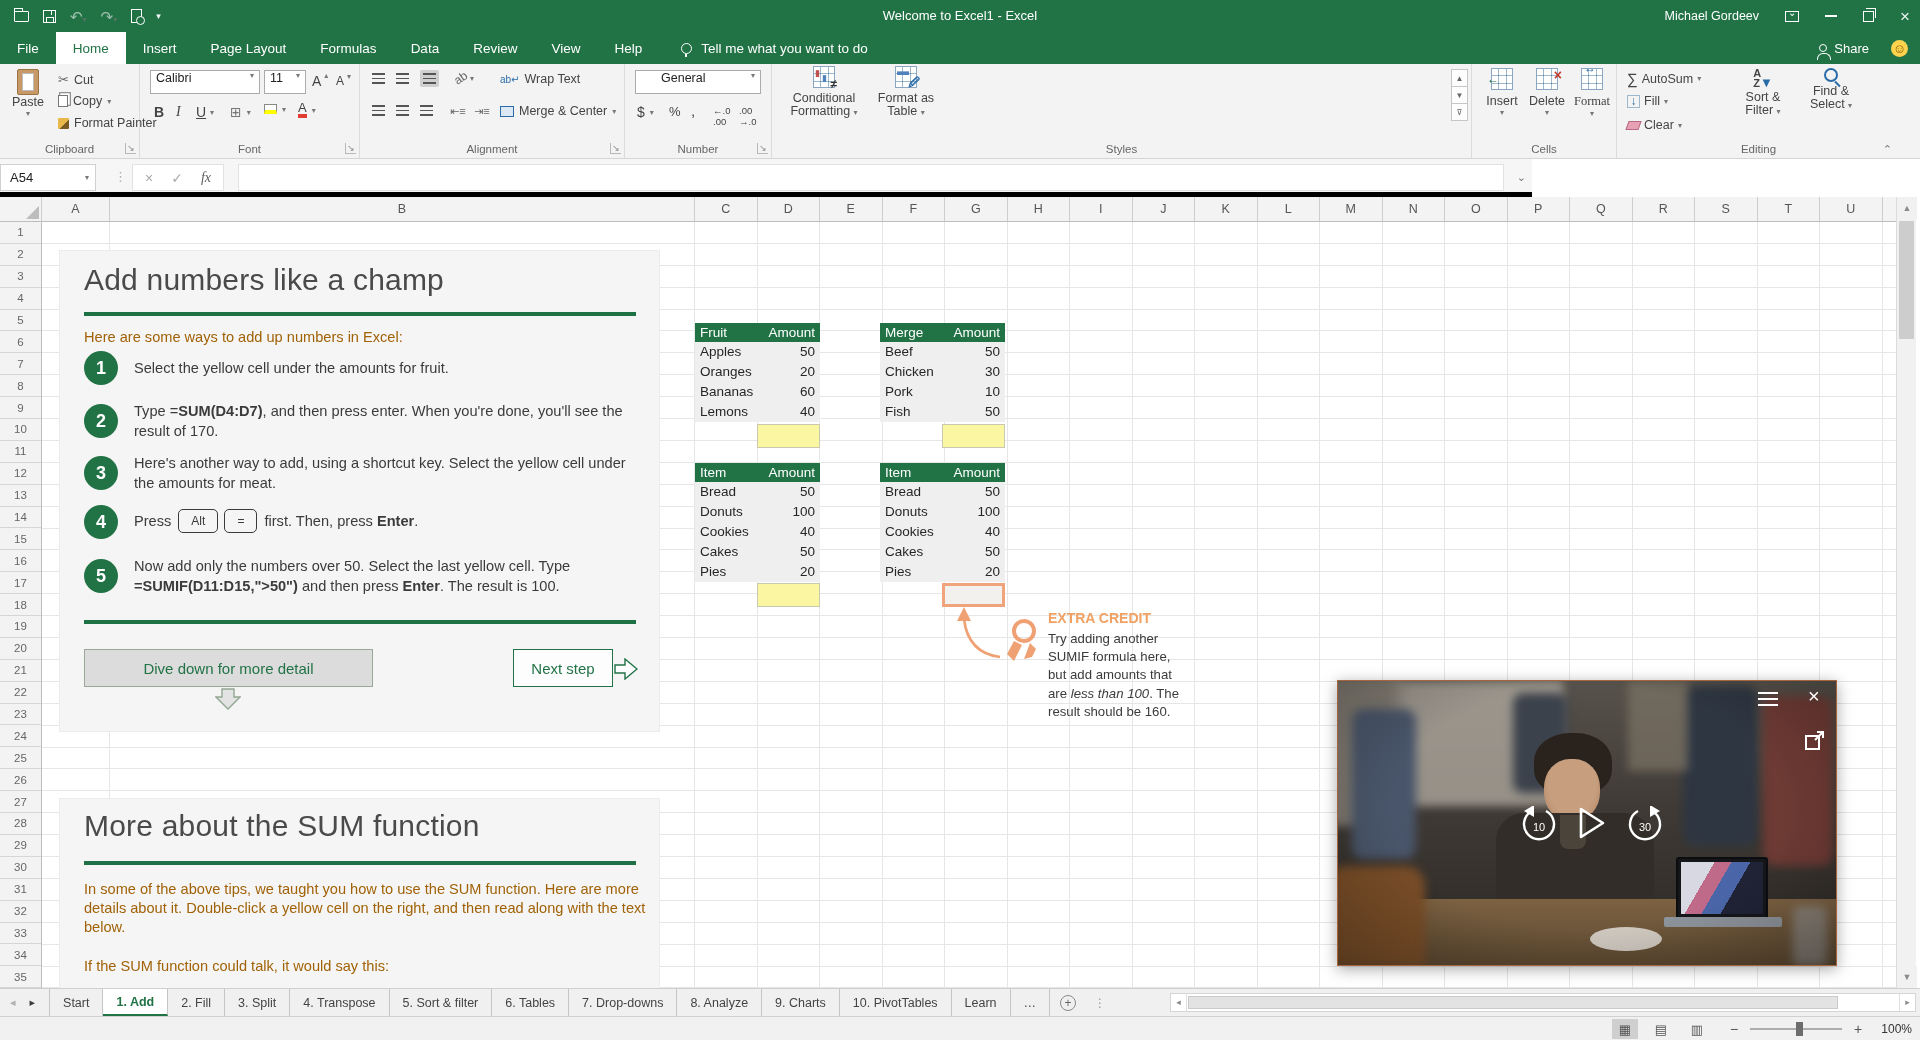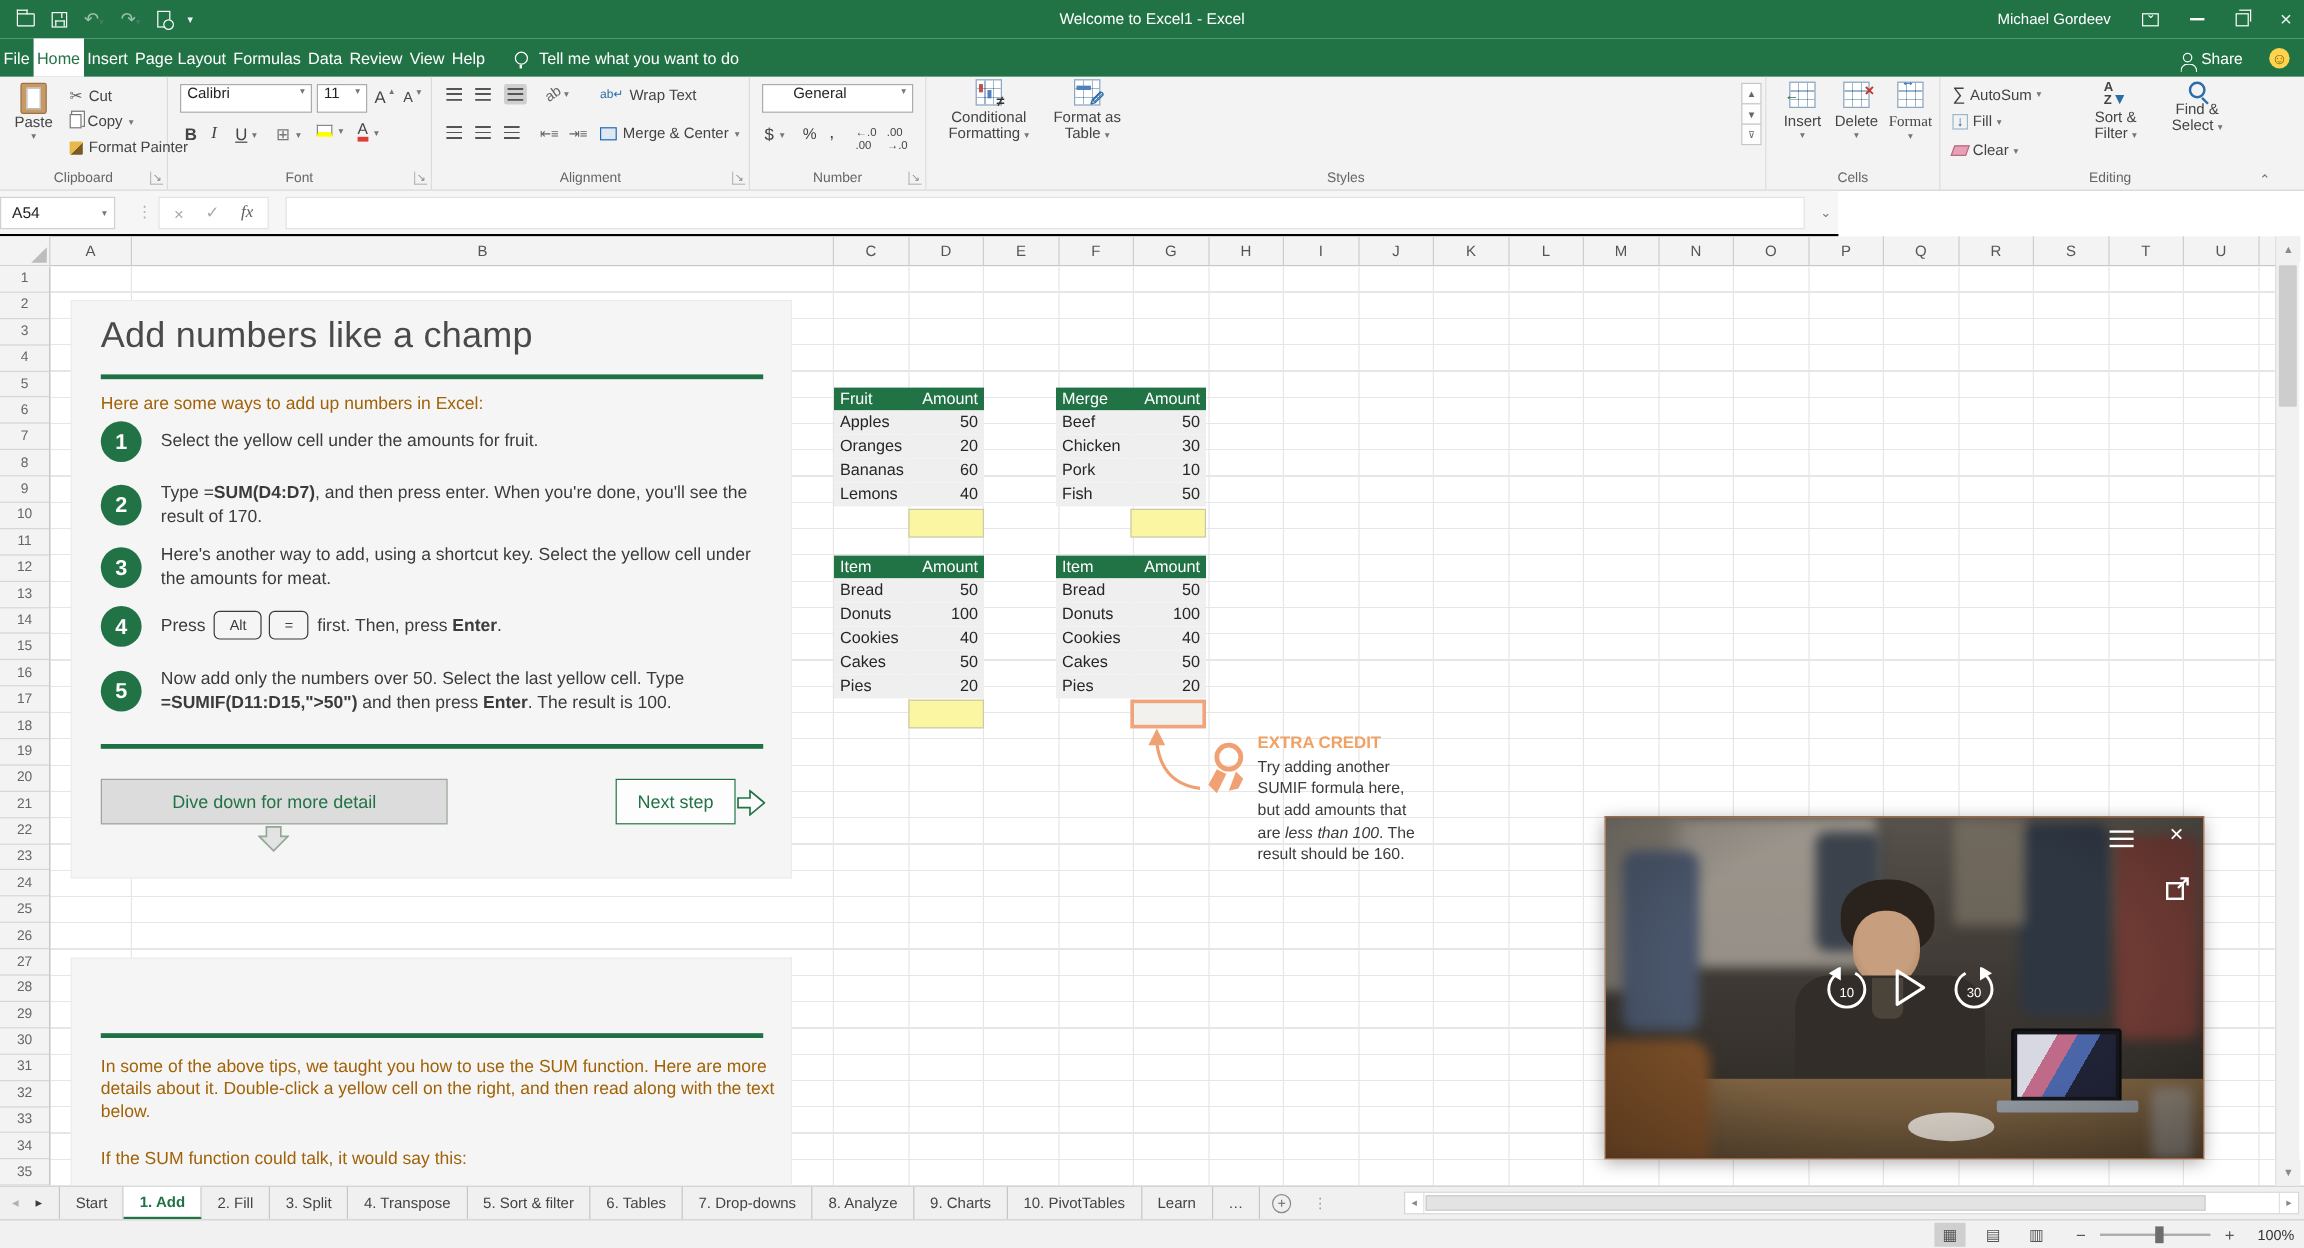--- a/index.html
+++ b/index.html
@@ -24,21 +24,21 @@
   .tb-user { font-size:12.5px; color:#fff; }
   .winbtn { color:#fff; opacity:.9; font-size:13px; line-height:1; }
   .ic-ribopt { width:14px; height:11px; border:1.5px solid #fff; position:relative; }
   .ic-ribopt:after { content:"⌄"; position:absolute; left:2px; top:-5px; font-size:10px; color:#fff; }
   .ic-min { width:12px; height:1.8px; background:#fff; }
   .ic-restore { width:11px; height:11px; border:1.5px solid #fff; position:relative; background:#217346; }
   .ic-restore:before { content:""; position:absolute; left:2px; top:-4px; width:9px; height:9px; border:1.5px solid #fff; border-bottom:none; border-left:none; }
 
   
   .tabrow { position:absolute; left:0; top:32px; width:1920px; height:32px; background:#217346; display:flex; align-items:stretch; }
-  .rtab { color:#fff; font-size:13.5px; padding:0 3px; display:flex; align-items:center; cursor:default; }
+  .rtab { color:#fff; font-size:13.5px; padding:0 17px; display:flex; align-items:center; cursor:default; }
   .rtab.active { background:#fff; color:#217346; }
   .tellme { display:flex; align-items:center; gap:9px; color:#fff; font-size:13.5px; margin-left:22px; }
   .bulb { width:11px; height:11px; border:1.5px solid #fff; border-radius:50%; position:relative; }
   .bulb:after { content:""; position:absolute; left:3px; bottom:-4px; width:2px; height:3px; background:#fff; }
   .tab-right { position:absolute; right:12px; top:0; height:32px; display:flex; align-items:center; gap:22px; }
   .share { display:flex; align-items:center; gap:7px; color:#fff; font-size:13px; }
   .ic-person { width:8px; height:8px; border:1.5px solid #fff; border-radius:50%; position:relative; }
   .ic-person:after { content:""; position:absolute; left:-3px; top:8px; width:12px; height:6px; border:1.5px solid #fff; border-bottom:none; border-radius:6px 6px 0 0; }
   .smiley { width:17px; height:17px; border-radius:50%; background:#ffd34d; color:#7a5b00; font-size:13px; line-height:17px; text-align:center; }
 
@@ -59,21 +59,21 @@
       background-blend-mode:multiply; position:relative; }
   .badge { position:absolute; font-size:12px; font-weight:bold; }
   .bigbtn { position:absolute; display:flex; flex-direction:column; align-items:center; font-size:12.5px; color:#444; }
   .g-ed-row { position:absolute; display:flex; align-items:center; gap:4px; font-size:12.5px; color:#444; }
   .style-cell { border-right:1px solid #cfcfcf; border-bottom:1px solid #cfcfcf; font-size:12.5px; line-height:26px; padding-left:8px; overflow:hidden; white-space:nowrap; }
   .gal-arrows { position:absolute; width:17px; display:flex; flex-direction:column; }
   .gal-arrows div { height:18px; border:1px solid #c6c6c6; background:#fdfdfd; color:#666; font-size:8px; text-align:center; line-height:17px; margin-top:-1px; }
   .collapse-rib { position:absolute; right:8px; bottom:2px; color:#777; font-size:11px; }
 
   
-  .fbar { position:absolute; left:0; top:159px; width:1532px; height:38px; background:#f6f6f6; border-bottom:2px solid #000000; }
+  .fbar { position:absolute; left:0; top:159px; width:1532px; height:38px; background:#f6f6f6; border-bottom:5px solid #000000; }
   .namebox { position:absolute; left:0; top:5px; width:96px; height:27px; background:#fff; border:1px solid #d0d0d0; font-size:13px; color:#222; display:flex; align-items:center; padding-left:9px; }
   .namebox .arr { margin-left:auto; margin-right:6px; }
   .fdots { position:absolute; left:114px; top:10px; color:#b0b0b0; font-size:13px; letter-spacing:0; }
   .fbtns { position:absolute; left:132px; top:5px; height:27px; display:flex; align-items:center; gap:18px; padding:0 12px; background:#fff; border:1px solid #e2e2e2; }
   .fbtns span { color:#a9a9a9; font-size:14px; }
   .fx { color:#5d5d5d !important; font-size:14px; font-family:"Liberation Serif",serif; font-style:italic; }
   .finput { position:absolute; left:238px; top:5px; right:28px; height:27px; background:#fff; border:1px solid #e2e2e2; }
   .fexpand { position:absolute; right:6px; top:12px; color:#777; font-size:11px; }
 
   
@@ -644,20 +644,21 @@
       <polygon points="66,36 74,40 66,56 59,49" fill="#F0A173"></polygon>
       <polygon points="82,38 76,54 84,52 88,44" fill="#F0A173"></polygon>
       <circle cx="76" cy="26" r="10" fill="none" stroke="#F0A173" stroke-width="4"></circle>
     </svg>
     <div class="xc">
       <div class="xc-title">EXTRA CREDIT</div>
       <div class="xc-body" id="xc-body"><span>Try adding another SUMIF formula here, but add amounts that are </span><i>less than 100</i><span>. The result should be 160.</span></div>
     </div>
 
     <div class="card card2">
+      <div class="card-title" style="top:10px;">More about the SUM function</div>
       <div class="grule" style="top:62px;"></div>
       <div class="body-txt" style="left:24px; top:81px; width:565px;">In some of the above tips, we taught you how to use the SUM function. Here are more details about it. Double-click a yellow cell on the right, and then read along with the text below.</div>
       <div class="body-txt" style="left:24px; top:158px;">If the SUM function could talk, it would say this:</div>
     </div>
 
     <div class="video">
       <div class="vb" style="left:55px; top:0; width:170px; height:125px; background:#b3ada3; opacity:.75;"></div>
       <div class="vb" style="left:-10px; top:-5px; width:75px; height:150px; background:#8b857b; opacity:.8;"></div>
       <div class="vb" style="left:14px; top:28px; width:64px; height:150px; background:#49556a; border-radius:12px;"></div>
       <div class="vb" style="left:175px; top:12px; width:55px; height:100px; background:#3c424b; border-radius:10px;"></div>

